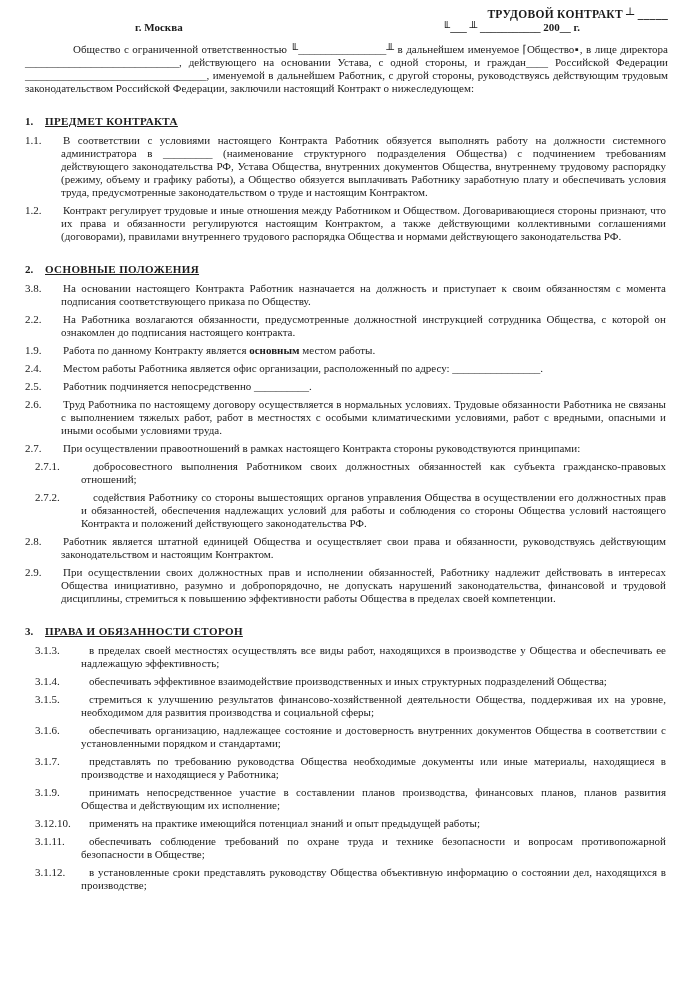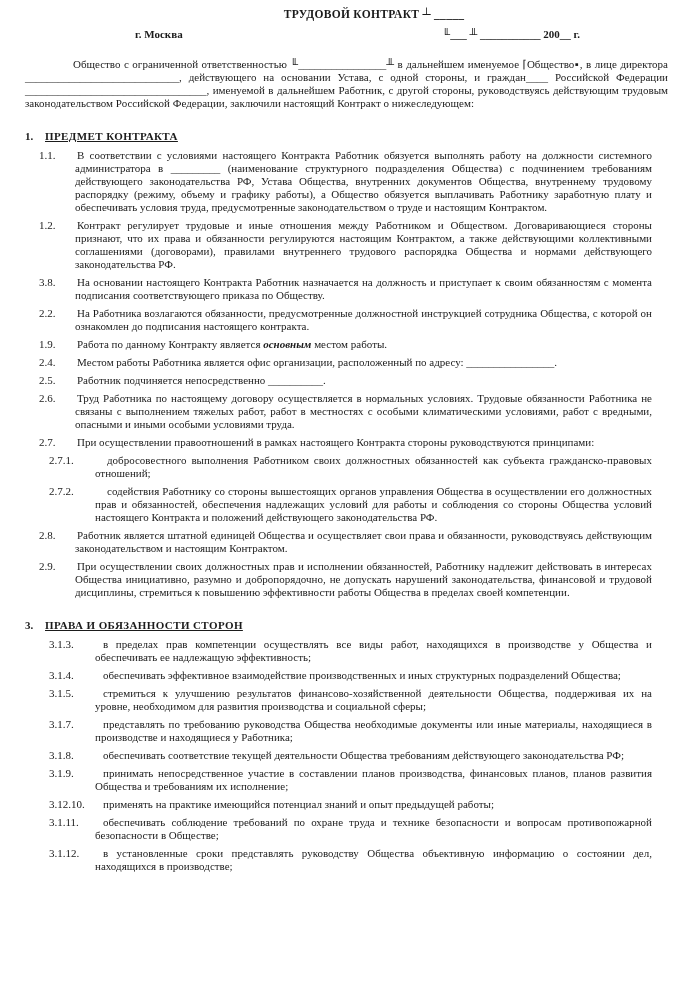--- a/index.html
+++ b/index.html
@@ -9,55 +9,55 @@
     background: #ffffff;
     color: #1b1b1b;
     font-family: "Liberation Serif", serif;
     font-size: 11px;
     line-height: 13px;
     overflow: hidden;
   }
   .page { padding: 8px 32px 10px 25px; }
 
   .doc-title {
-    text-align: center;
+    text-align: right;
     font-weight: 700;
     font-size: 11.5px;
     padding-left: 55px;
     letter-spacing: .3px;
   }
-  .head-row { display: flex; font-weight: 700; margin-top: 7px; }
+  .head-row { display: flex; font-weight: 700; }
   .city { margin-left: 110px; }
   .dateline { margin-left: auto; margin-right: 88px; }
 
   .preamble {
     text-align: justify;
     text-indent: 48px;
-    margin: 17px 0 7px;
+    margin: 9px 0 7px;
   }
 
   .sec-head { font-weight: 700; margin: 20px 0 6px; }
   .sec-head .num { display: inline-block; width: 20px; }
   .sec-head .ht { text-decoration: underline; letter-spacing: .4px; }
 
   p.clause {
-    margin: 0 16px 5px;
+    margin: 0 2px 5px;
     text-align: justify;
     padding-left: 34px;
     text-indent: -18px;
   }
   p.clause .num { display: inline-block; width: 20px; }
 
   p.sub { padding-left: 54px; text-indent: -23px; }
   p.sub .num { width: 35px; }
 
   p.s3 { padding-left: 54px; text-indent: -23px; }
   p.s3 .num { width: 31px; }
 
-  .bold { font-weight: 700; font-style: italic; }
+  .bold { font-weight: 700; }
 </style>
 </head>
 <body>
 
 <div class="page">
 
   <div class="doc-title">ТРУДОВОЙ КОНТРАКТ ┴ _____</div>
 
   <div class="head-row">
     <span class="city">г. Москва</span>
@@ -65,38 +65,41 @@
   </div>
 
   <p class="preamble">Общество с ограниченной ответственностью ╙________________╨ в дальнейшем именуемое ⌈Общество▪, в лице директора ____________________________, действующего на основании Устава, с одной стороны, и граждан____ Российской Федерации _________________________________, именуемой в дальнейшем Работник, с другой стороны, руководствуясь действующим трудовым законодательством Российской Федерации, заключили настоящий Контракт о нижеследующем:</p>
 
   <div class="sec-head">
     <span class="num">1.</span><span class="ht">ПРЕДМЕТ КОНТРАКТА</span>
   </div>
   <p class="clause"><span class="num">1.1.</span><span>В соответствии с условиями настоящего Контракта Работник обязуется выполнять работу на должности системного администратора в _________ (наименование структурного подразделения Общества) с подчинением требованиям действующего законодательства РФ, Устава Общества, внутренних документов Общества, внутреннему трудовому распорядку (режиму, объему и графику работы), а Общество обязуется выплачивать Работнику заработную плату и обеспечивать условия труда, предусмотренные законодательством о труде и настоящим Контрактом.</span></p>
   <p class="clause"><span class="num">1.2.</span><span>Контракт регулирует трудовые и иные отношения между Работником и Обществом. Договаривающиеся стороны признают, что их права и обязанности регулируются настоящим Контрактом, а также действующими коллективными соглашениями (договорами),  правилами внутреннего трудового распорядка Общества и нормами действующего законодательства РФ.</span></p>
 
+  <div class="sec-head">
+    <span class="num">2.</span><span class="ht">ОСНОВНЫЕ ПОЛОЖЕНИЯ</span>
+  </div>
   <p class="clause"><span class="num">3.8.</span><span>На основании настоящего Контракта Работник назначается на должность и приступает к своим обязанностям с момента подписания соответствующего приказа по Обществу.</span></p>
   <p class="clause"><span class="num">2.2.</span><span>На Работника возлагаются обязанности, предусмотренные должностной инструкцией сотрудника Общества, с которой он ознакомлен до подписания настоящего контракта.</span></p>
   <p class="clause"><span class="num">1.9.</span><span>Работа по данному Контракту является </span><span class="bold">основным</span><span> местом работы.</span></p>
   <p class="clause"><span class="num">2.4.</span><span>Местом работы Работника является офис организации, расположенный по адресу: ________________.</span></p>
   <p class="clause"><span class="num">2.5.</span><span>Работник подчиняется непосредственно __________.</span></p>
   <p class="clause"><span class="num">2.6.</span><span>Труд Работника по настоящему договору осуществляется в нормальных условиях. Трудовые обязанности Работника не связаны с выполнением тяжелых работ, работ в местностях с особыми климатическими условиями, работ с вредными, опасными и иными особыми условиями труда.</span></p>
   <p class="clause"><span class="num">2.7.</span><span>При осуществлении правоотношений в рамках настоящего Контракта стороны руководствуются принципами:</span></p>
   <p class="clause sub"><span class="num">2.7.1.</span><span>добросовестного выполнения Работником своих должностных обязанностей как субъекта гражданско-правовых отношений;</span></p>
   <p class="clause sub"><span class="num">2.7.2.</span><span>содействия Работнику со стороны вышестоящих органов управления Общества  в осуществлении его должностных прав и обязанностей, обеспечения надлежащих условий для работы и соблюдения со стороны Общества условий настоящего Контракта и положений действующего законодательства РФ.</span></p>
   <p class="clause"><span class="num">2.8.</span><span>Работник является штатной единицей Общества и осуществляет свои права и обязанности, руководствуясь действующим законодательством и настоящим Контрактом.</span></p>
   <p class="clause"><span class="num">2.9.</span><span>При осуществлении своих должностных прав и исполнении обязанностей, Работнику надлежит действовать в интересах Общества инициативно, разумно и добропорядочно, не допускать нарушений законодательства, финансовой и трудовой дисциплины, стремиться к повышению эффективности работы Общества в пределах своей компетенции.</span></p>
 
   <div class="sec-head">
     <span class="num">3.</span><span class="ht">ПРАВА И ОБЯЗАННОСТИ СТОРОН</span>
   </div>
-  <p class="clause s3"><span class="num">3.1.3.</span><span>в пределах прав компетенции осуществлять все виды работ, находящихся в производстве у Общества и обеспечивать ее надлежащую эффективность;</span></p>
+  <p class="clause s3"><span class="num">3.1.3.</span><span>в пределах своей местностях осуществлять все виды работ, находящихся в производстве у Общества и обеспечивать ее надлежащую эффективность;</span></p>
   <p class="clause s3"><span class="num">3.1.4.</span><span>обеспечивать эффективное взаимодействие  производственных и иных структурных подразделений Общества;</span></p>
   <p class="clause s3"><span class="num">3.1.5.</span><span>стремиться к улучшению результатов финансово-хозяйственной деятельности Общества, поддерживая их на уровне, необходимом для развития производства и социальной сферы;</span></p>
+  <p class="clause s3"><span class="num">3.1.6.</span><span>обеспечивать организацию, надлежащее состояние и достоверность внутренних документов Общества в соответствии с установленными порядком и стандартами;</span></p>
   <p class="clause s3"><span class="num">3.1.7.</span><span>представлять по требованию руководства Общества необходимые документы или иные материалы, находящиеся в производстве и находящиеся у Работника;</span></p>
-  <p class="clause s3"><span class="num">3.1.8.</span><span>обеспечивать соответствие текущей деятельности Общества требованиям действующего законодательства РФ;</span></p>
-  <p class="clause s3"><span class="num">3.1.9.</span><span>принимать непосредственное участие в составлении планов производства, финансовых планов, планов развития Общества и требованиям их исполнение;</span></p>
+  <p class="clause s3"><span class="num">3.1.9.</span><span>принимать непосредственное участие в составлении планов производства, финансовых планов, планов развития Общества и действующим их исполнение;</span></p>
   <p class="clause s3"><span class="num">3.12.10.</span><span>применять на практике имеющийся потенциал знаний и опыт предыдущей работы;</span></p>
   <p class="clause s3"><span class="num">3.1.11.</span><span>обеспечивать соблюдение требований по охране труда и технике безопасности и вопросам противопожарной безопасности в Обществе;</span></p>
   <p class="clause s3"><span class="num">3.1.12.</span><span>в установленные сроки представлять руководству Общества объективную информацию о состоянии дел, находящихся в производстве;</span></p>
 
 </div>
 
 </body></html>

